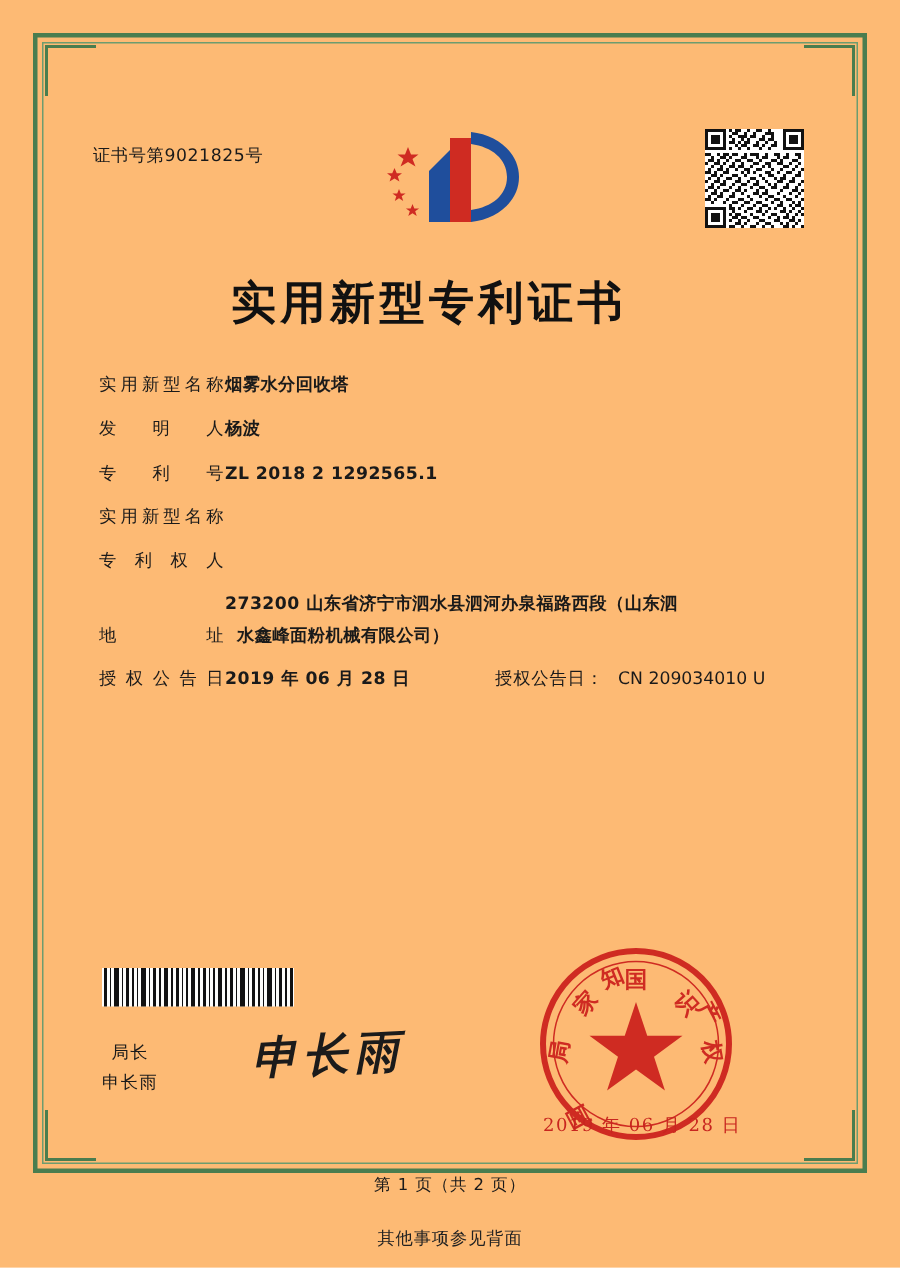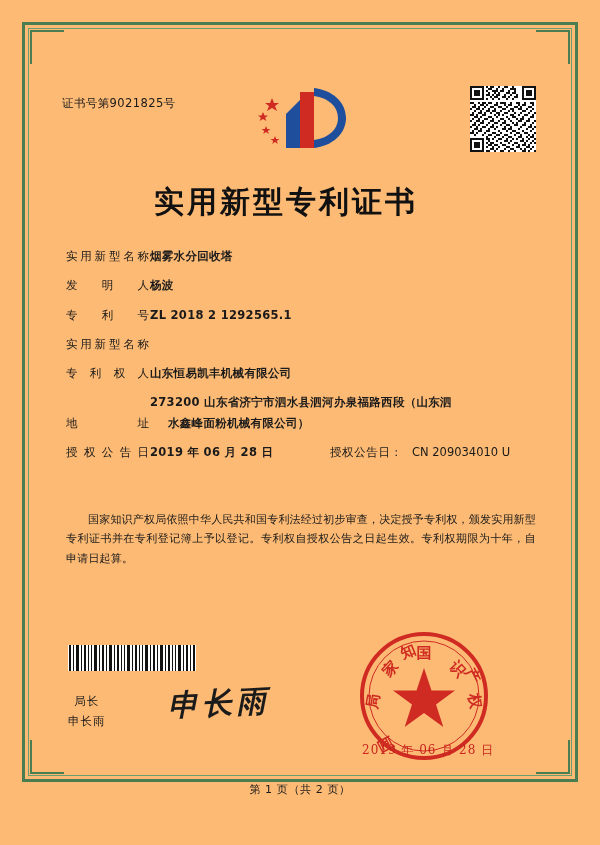--- a/index.html
+++ b/index.html
@@ -110,21 +110,21 @@
     flex: 0 0 84px;
   }
   .field-value {
     flex: 1 1 auto;
     letter-spacing: 0.3px;
     font-weight: bold;
   }
   .field-value .sub {
     display: block;
     margin-top: 3px;
-    margin-left: 18px;
+    margin-left: 8px;
   }
   .field-row.dual .field-value {
     flex: 0 0 180px;
   }
   .field-label2 {
     width: 82px;
     flex: 0 0 82px;
     letter-spacing: 0.6px;
     white-space: nowrap;
   }
@@ -526,42 +526,40 @@
       <div class="field-label spread">专 利 号</div>
       <div class="field-value">ZL 2018 2 1292565.1</div>
     </div>
 
     <div class="field-row">
       <div class="field-label spread">实用新型名称</div>
     </div>
 
     <div class="field-row">
       <div class="field-label spread">专 利 权 人</div>
-      <div class="field-value">山东恒易凯丰机械有限公司</div>
     </div>
 
     <div class="field-row">
       <div class="field-label spread">地      址</div>
       <div class="field-value">
         <span>273200  山东省济宁市泗水县泗河办泉福路西段（山东泗</span>
         <span class="sub">水鑫峰面粉机械有限公司）</span>
       </div>
     </div>
 
     <div class="field-row dual">
       <div class="field-label spread">授权公告日</div>
       <div class="field-value">2019 年 06 月 28 日</div>
       <div class="field-label2">授权公告日：</div>
       <div class="field-value2">CN 209034010 U</div>
     </div>
 
   </div>
 
   <div class="body-text">
-    <p>国家知识产权局依照中华人民共和国专利法经过初步审查，决定授予专利权，颁发实用新型专利证书并在专利登记簿上予以登记。专利权自授权公告之日起生效。专利权期限为十年，自申请日起算。</p>
   </div>
 
   <svg class="barcode" viewBox="0 0 128 26" shape-rendering="crispEdges">
     <rect width="128" height="26" fill="#fdfdfb"></rect>
     <g fill="#111111">
       <rect x="1" y="0" width="2" height="26"></rect>
         <rect x="5" y="0" width="1" height="26"></rect>
       <rect x="8" y="0" width="3" height="26"></rect>
         <rect x="13" y="0" width="1" height="26"></rect>
       <rect x="16" y="0" width="2" height="26"></rect>
@@ -617,14 +615,15 @@
       <text x="96" y="42" text-anchor="middle" transform="rotate(48 96 42)">识</text>
       <text x="110" y="48" text-anchor="middle" transform="rotate(62 110 48)">产</text>
       <text x="52" y="26" text-anchor="middle" transform="rotate(-22 52 26)">知</text>
       <text x="32" y="112" text-anchor="middle" transform="rotate(-118 32 112)">国</text>
     </g>
   </svg>
 
   <div class="seal-date">2019 年 06 月 28 日</div>
 
   <div class="page-count">第 1 页（共 2 页）</div>
+  <div class="footer-note">其他事项参见背面</div>
 
 </div>
 
 </body></html>

